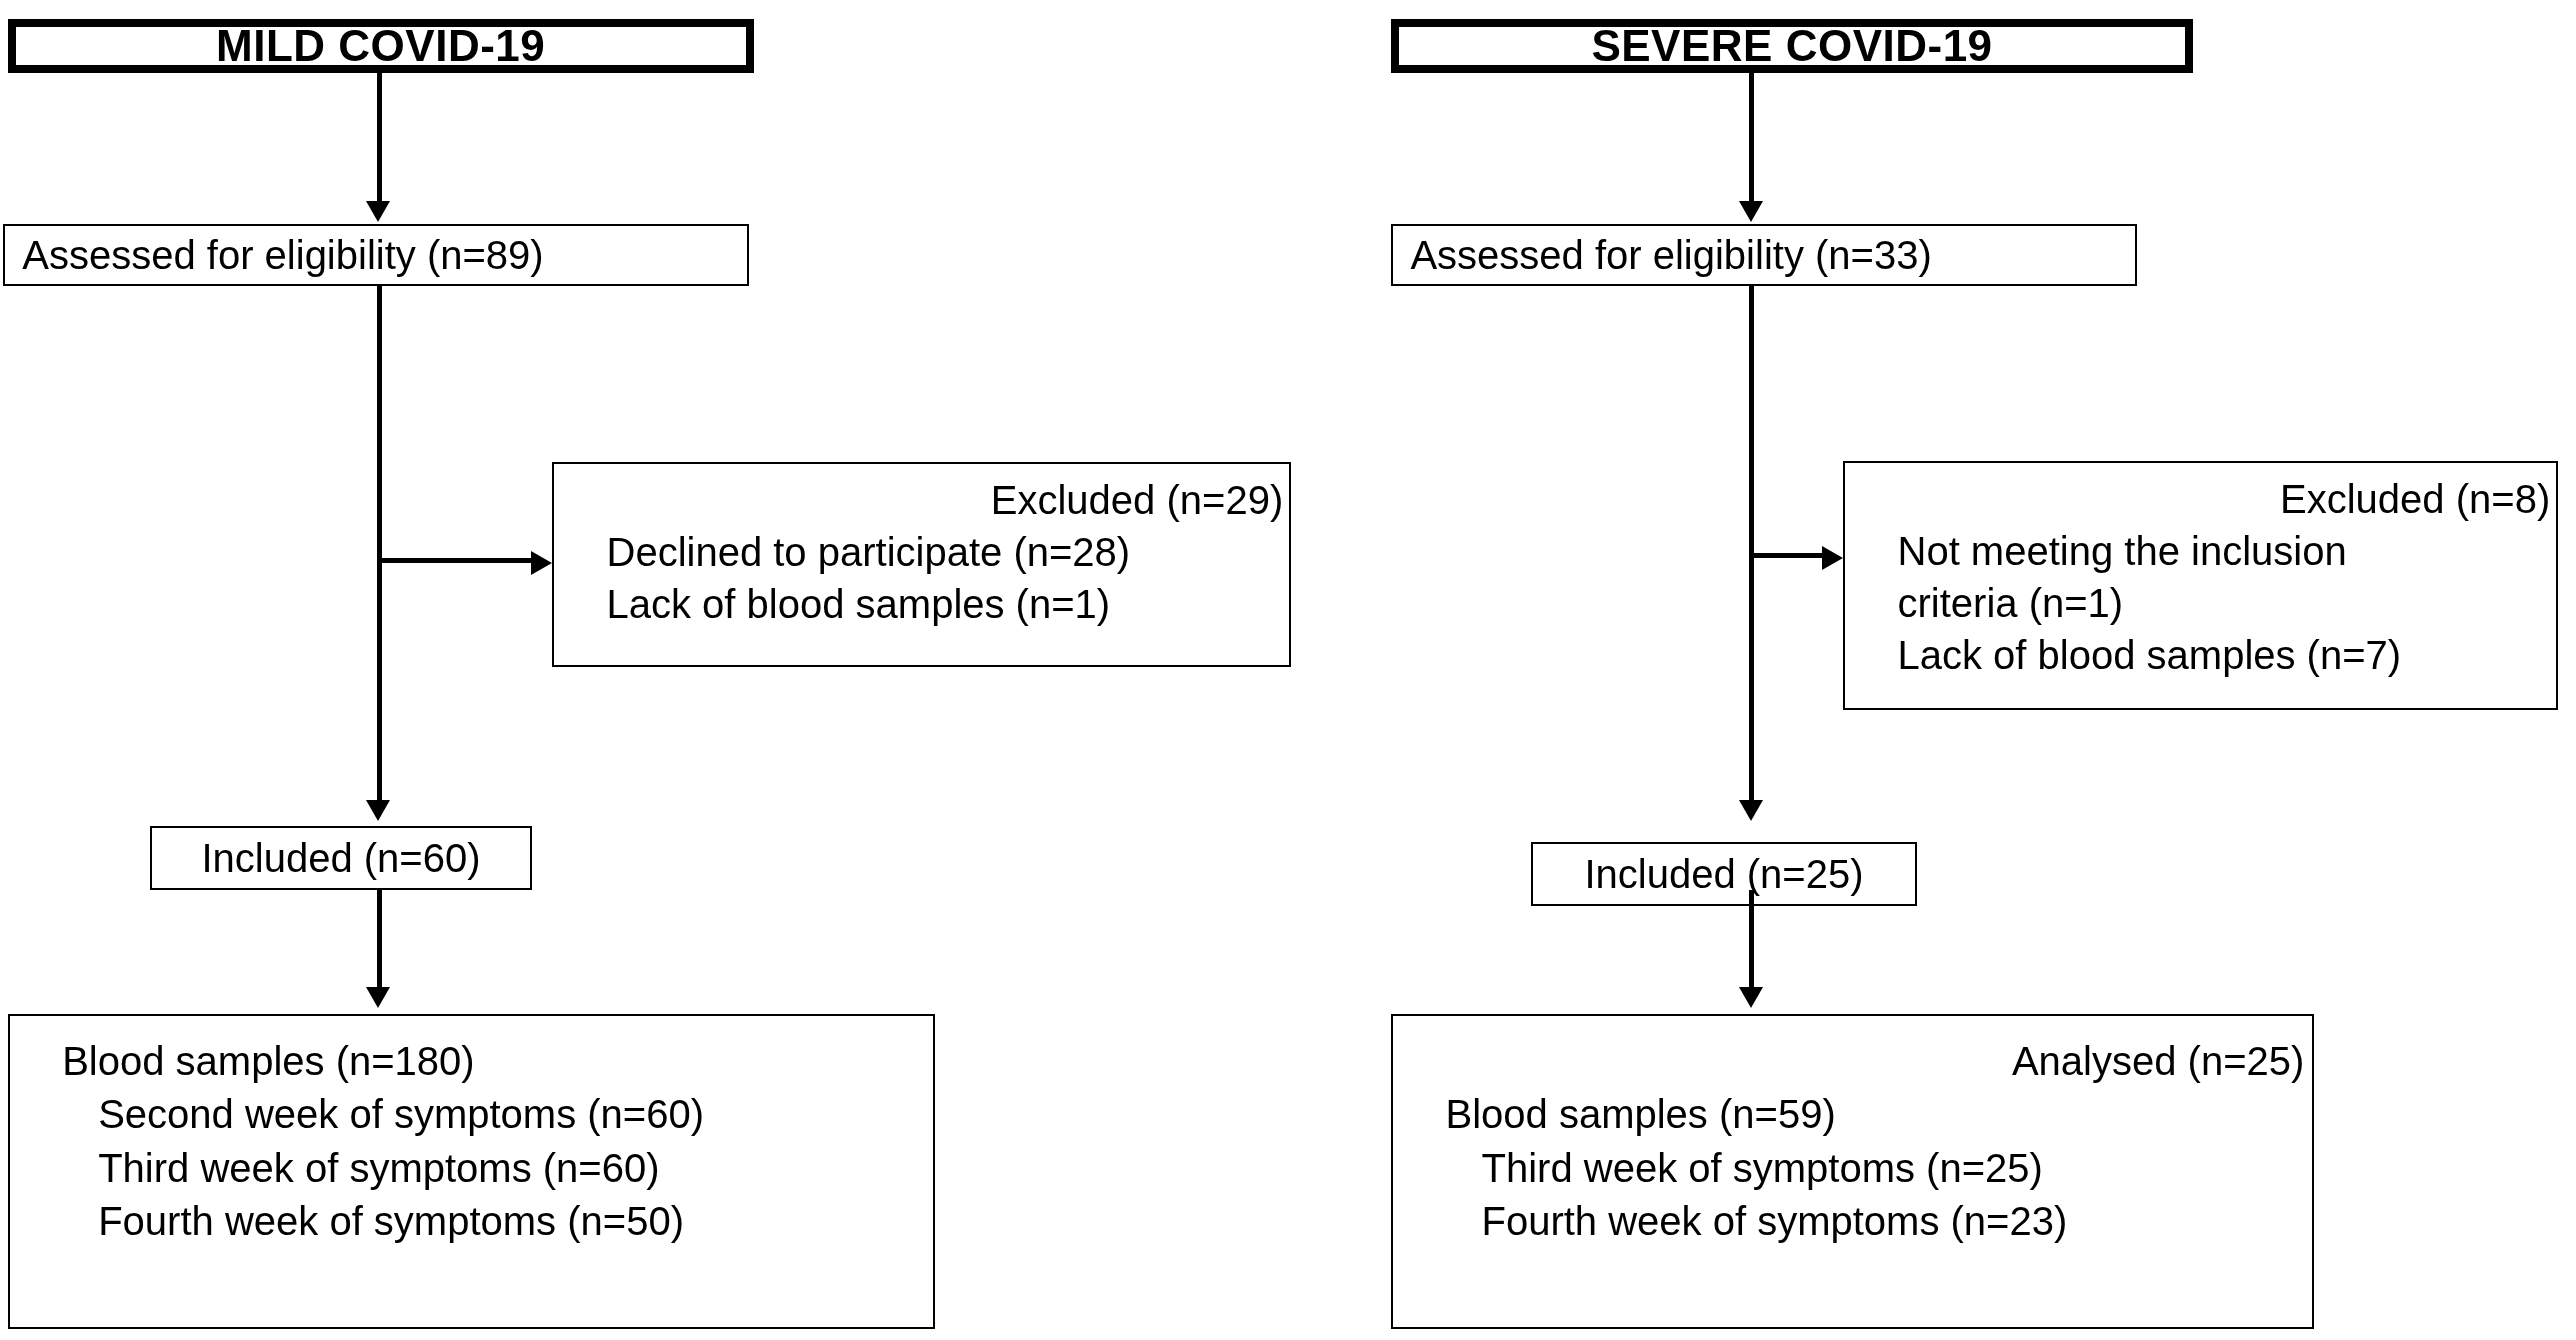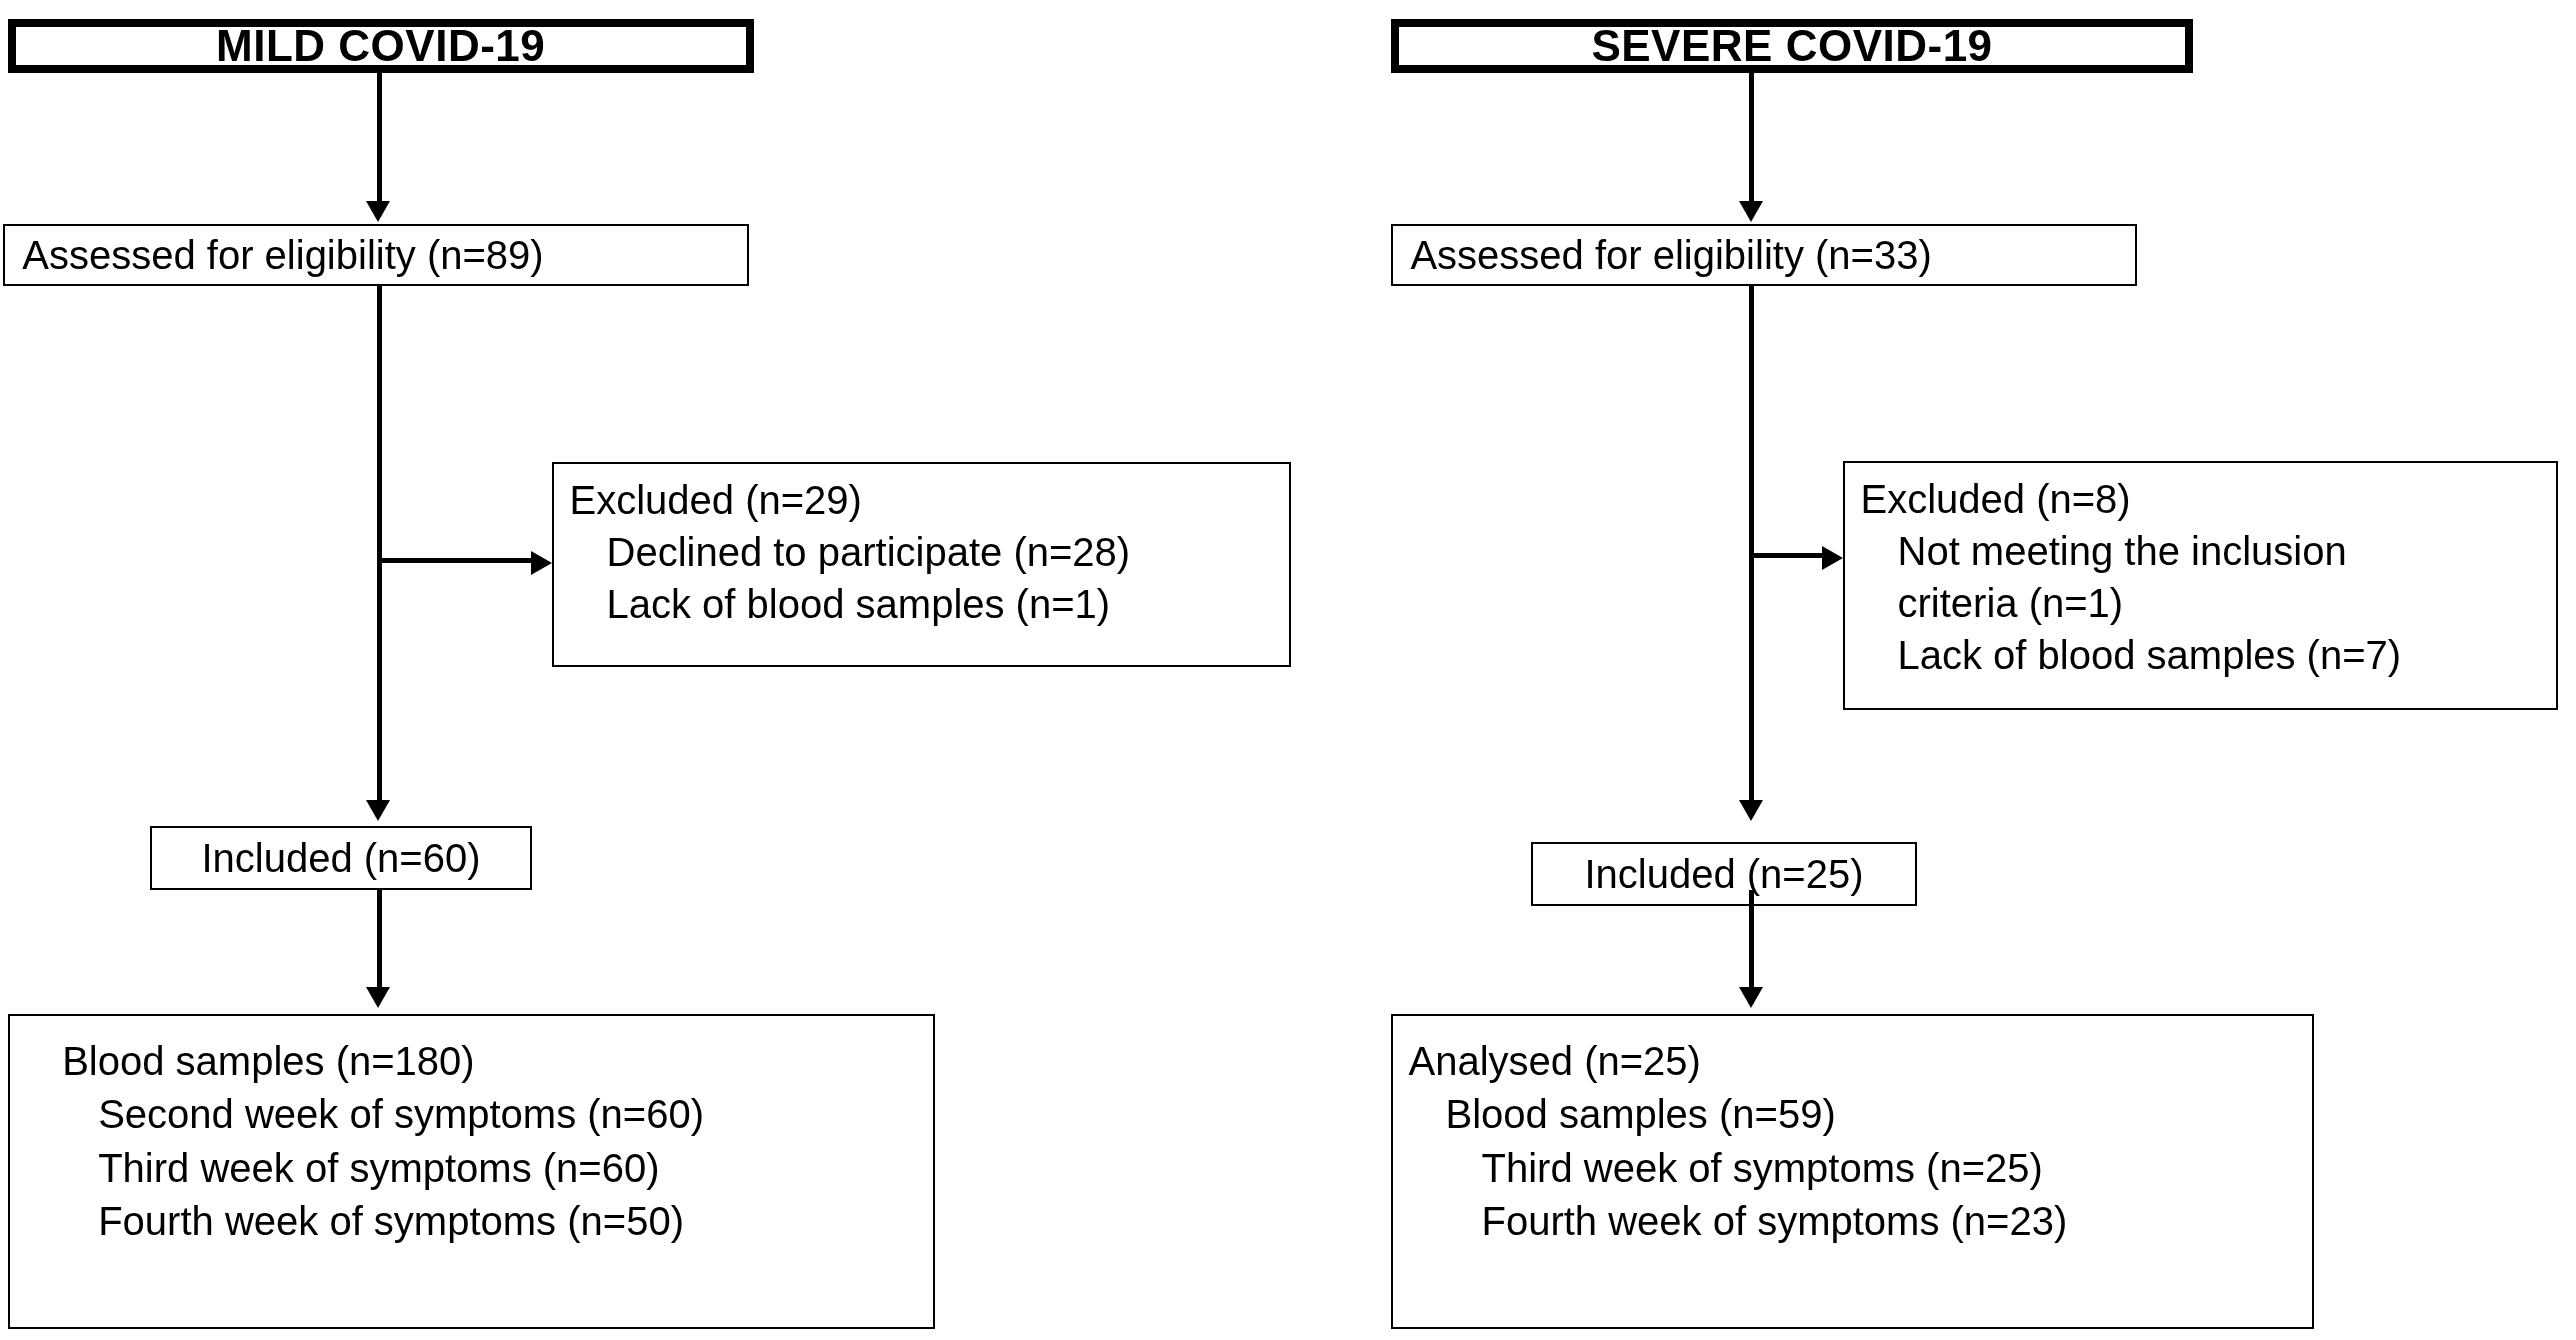--- a/index.html
+++ b/index.html
@@ -58,21 +58,21 @@
     position: absolute;
     left: 0; top: 0; right: 0; bottom: 0;
     padding: 13.5px 7.7px 9.7px 13.5px;
     box-sizing: border-box;
   }
   .ln {
     font-size: 40px;
     line-height: 1.26;
     white-space: nowrap;
   }
-  .ln.indent-0 { padding-left: 0px; }
+  .ln.indent-0 { padding-left: 0px; text-align: right; }
   .ln.indent-1 { padding-left: 37px; }
   .ln.indent-2 { padding-left: 73px; }
   .ln.wrap { white-space: normal; }
 
   .excluded-lines { padding: 9.7px 5.8px 7.7px 15.5px; }
   .excluded-lines .ln { line-height: 1.30; }
 
   .analysed-lines { padding: 19.3px 7.7px 7.7px 15.5px; }
   .analysed-lines .ln { line-height: 1.33; }
 

